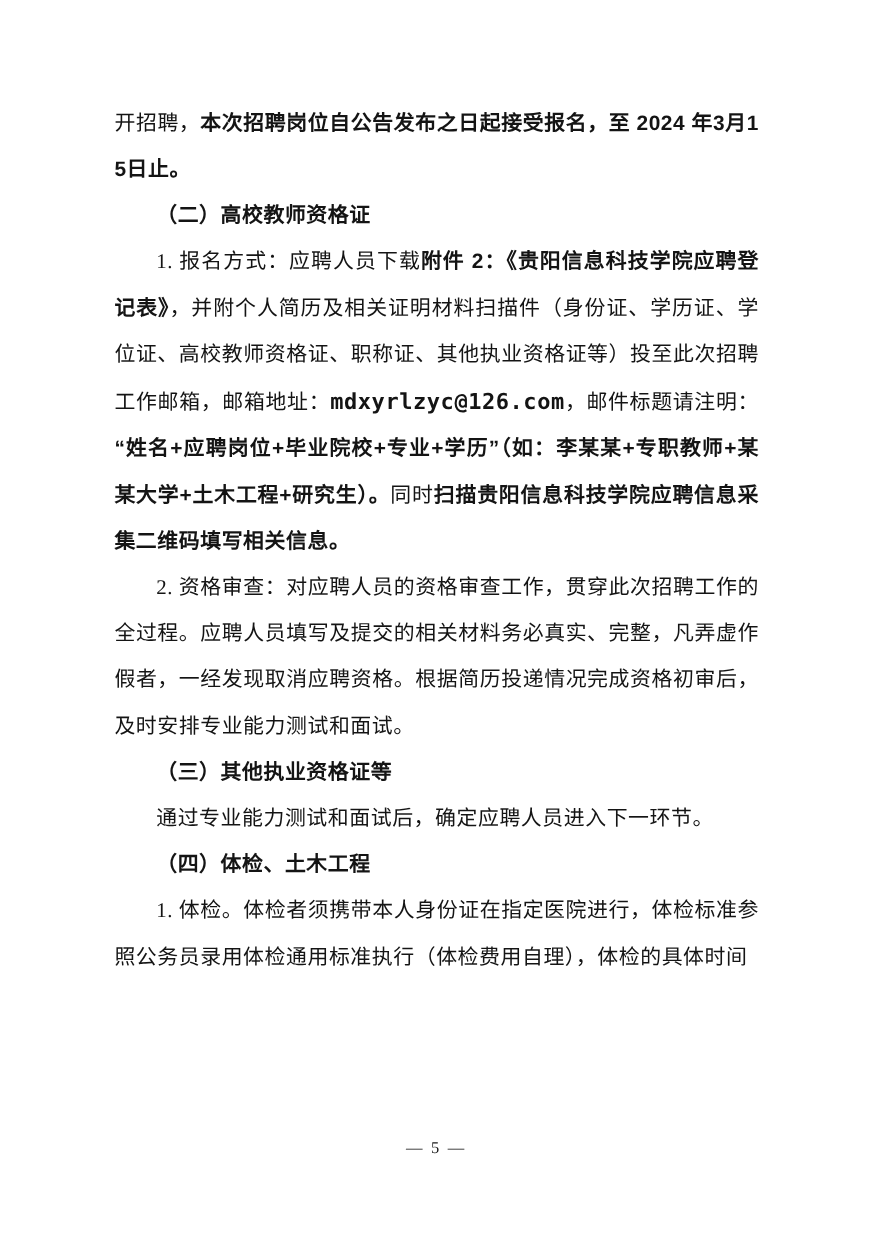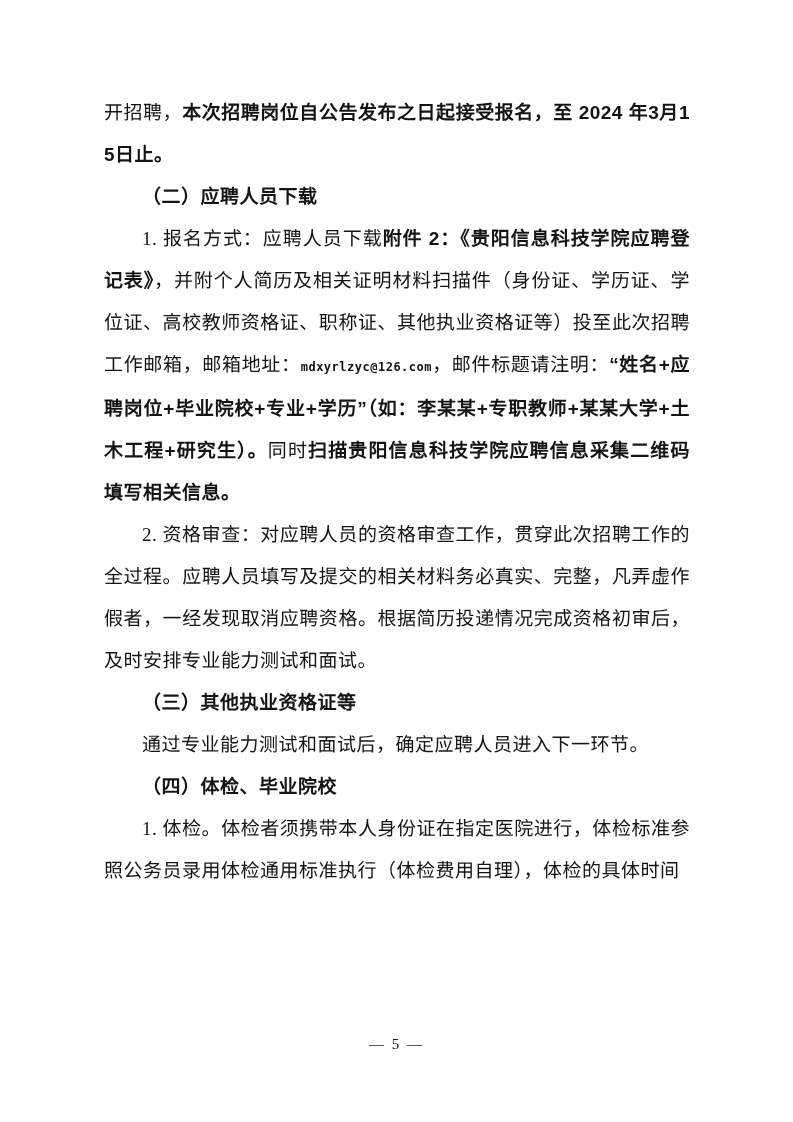--- a/index.html
+++ b/index.html
@@ -41,42 +41,42 @@
     font-family: "Liberation Sans", "DejaVu Sans", sans-serif;
   }
   .doc-content span.run { font-weight: 400; }
   .doc-content span.bold {
     font-weight: 700;
     font-family: "Liberation Sans", "DejaVu Sans", sans-serif;
   }
   .doc-content span.mono {
     font-family: "DejaVu Sans Mono", "Liberation Mono", monospace;
     font-weight: 700;
-    font-size: 12px;
+    font-size: 20px;
   }
   .page-footer {
     position: absolute;
     left: 0;
     top: 1036px;
     width: 100%;
     text-align: center;
     font-size: 15px;
     letter-spacing: 2px;
     color: #141414;
     font-family: "Liberation Serif", "DejaVu Serif", serif;
   }
 </style>
 </head>
 <body>
 
 <div class="page">
   <div class="doc-content">
       <p class="para"><span class="run">开招聘，</span><span class="run bold">本次招聘岗位自公告发布之日起接受报名，至 2024 年3月15日止。</span></p>
-      <p class="para heading indent"><span class="run bold">（二）应聘人员下载</span></p>
+      <p class="para heading indent"><span class="run bold">（二）高校教师资格证</span></p>
       <p class="para indent"><span class="run">1. 报名方式：应聘人员下载</span><span class="run bold">附件 2：《贵阳信息科技学院应聘登记表》</span><span class="run">，并附个人简历及相关证明材料扫描件（身份证、学历证、学位证、高校教师资格证、职称证、其他执业资格证等）投至此次招聘工作邮箱，邮箱地址：</span><span class="run bold mono">mdxyrlzyc@126.com</span><span class="run">，邮件标题请注明：</span><span class="run bold">“姓名+应聘岗位+毕业院校+专业+学历”（如：李某某+专职教师+某某大学+土木工程+研究生）。</span><span class="run">同时</span><span class="run bold">扫描贵阳信息科技学院应聘信息采集二维码填写相关信息。</span></p>
       <p class="para indent"><span class="run">2. 资格审查：对应聘人员的资格审查工作，贯穿此次招聘工作的全过程。应聘人员填写及提交的相关材料务必真实、完整，凡弄虚作假者，一经发现取消应聘资格。根据简历投递情况完成资格初审后，及时安排专业能力测试和面试。</span></p>
       <p class="para heading indent"><span class="run bold">（三）其他执业资格证等</span></p>
       <p class="para indent"><span class="run">通过专业能力测试和面试后，确定应聘人员进入下一环节。</span></p>
-      <p class="para heading indent"><span class="run bold">（四）体检、毕业院校</span></p>
+      <p class="para heading indent"><span class="run bold">（四）体检、土木工程</span></p>
       <p class="para indent"><span class="run">1. 体检。体检者须携带本人身份证在指定医院进行，体检标准参照公务员录用体检通用标准执行（体检费用自理），体检的具体时间</span></p>
     </div>
   <div class="page-footer">— 5 —</div>
 </div>
 
 </body></html>

